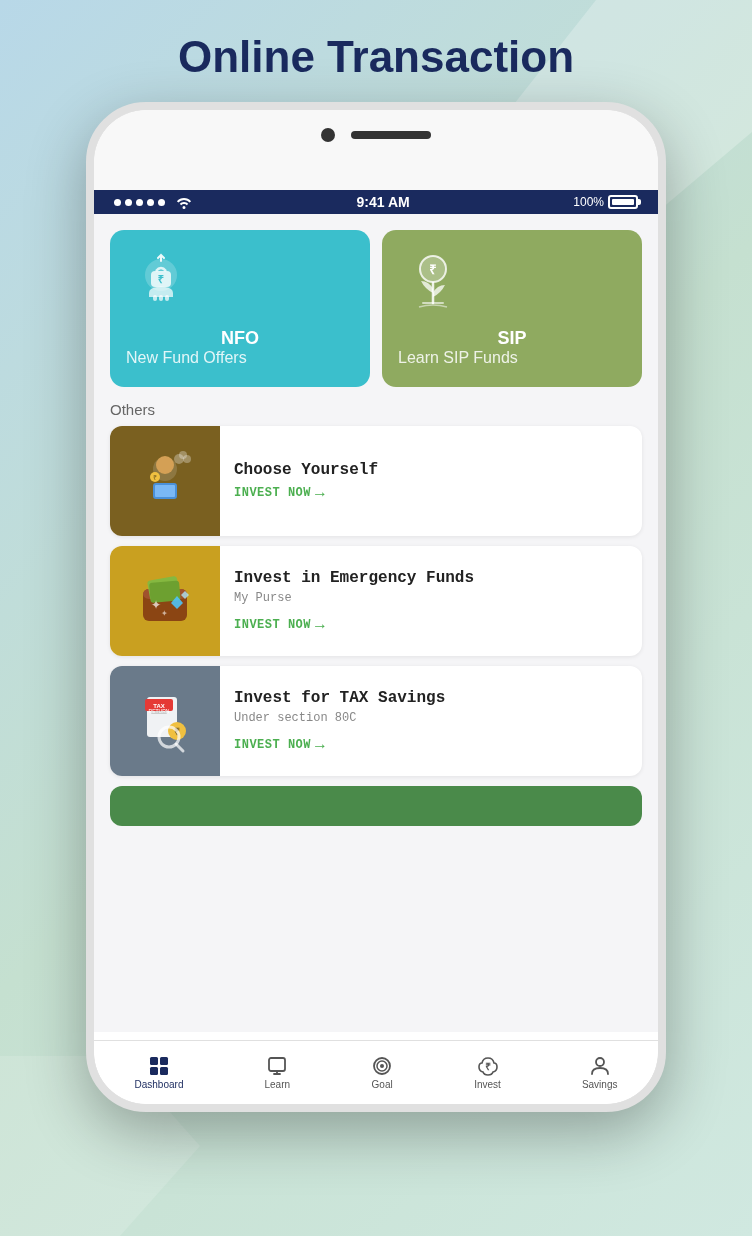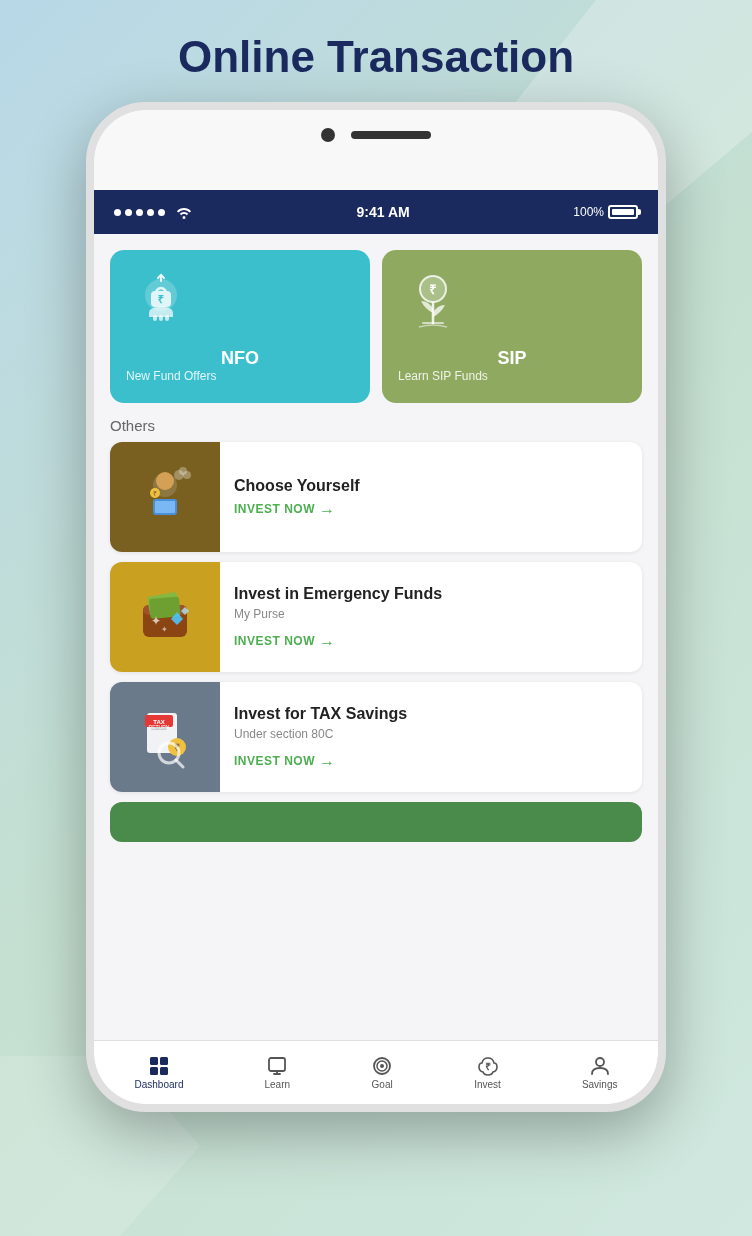--- a/index.html
+++ b/index.html
@@ -90,21 +90,21 @@
     }
     .speaker-bar {
       width: 80px; height: 8px;
       background: #333;
       border-radius: 4px;
     }
 
     
     .status-bar {
       background: #1a2a5e;
-      height: 44px;
+      height: 24px;
       display: flex;
       align-items: center;
       justify-content: space-between;
       padding: 0 20px;
       margin-top: 80px;
     }
     .status-dots {
       display: flex;
       gap: 4px;
       align-items: center;
@@ -192,21 +192,21 @@
       flex-direction: column;
       min-height: 120px;
     }
     .card-title {
       font-size: 18px;
       font-weight: 700;
       color: white;
       text-align: center;
     }
     .card-subtitle {
-      font-size: 12px;
+      font-size: 16px;
       color: rgba(255,255,255,0.85);
     }
 
     
     .nfo-icon-wrap {
       width: 70px; height: 70px;
       display: flex;
       align-items: center;
       justify-content: center;
       margin-bottom: 8px;
@@ -245,20 +245,21 @@
       justify-content: center;
       font-size: 42px;
     }
     .img-choose { background: #7a6020; }
     .img-emergency { background: #c9a020; }
     .img-tax { background: #6a7a8a; }
 
     .list-item-content {
       flex: 1;
       padding: 12px 14px;
+      font-family: Liberation Mono, monospace;
     }
     .list-item-title {
       font-size: 16px;
       font-weight: 700;
       color: #222;
       margin-bottom: 4px;
     }
     .list-item-desc {
       font-size: 12px;
       color: #888;

